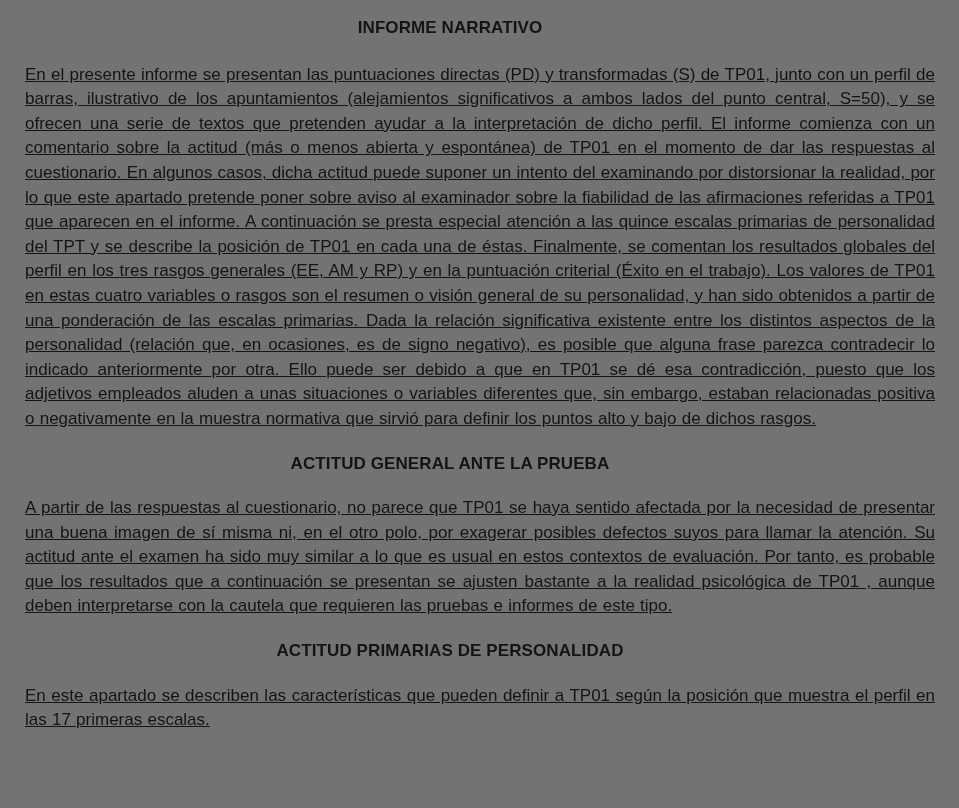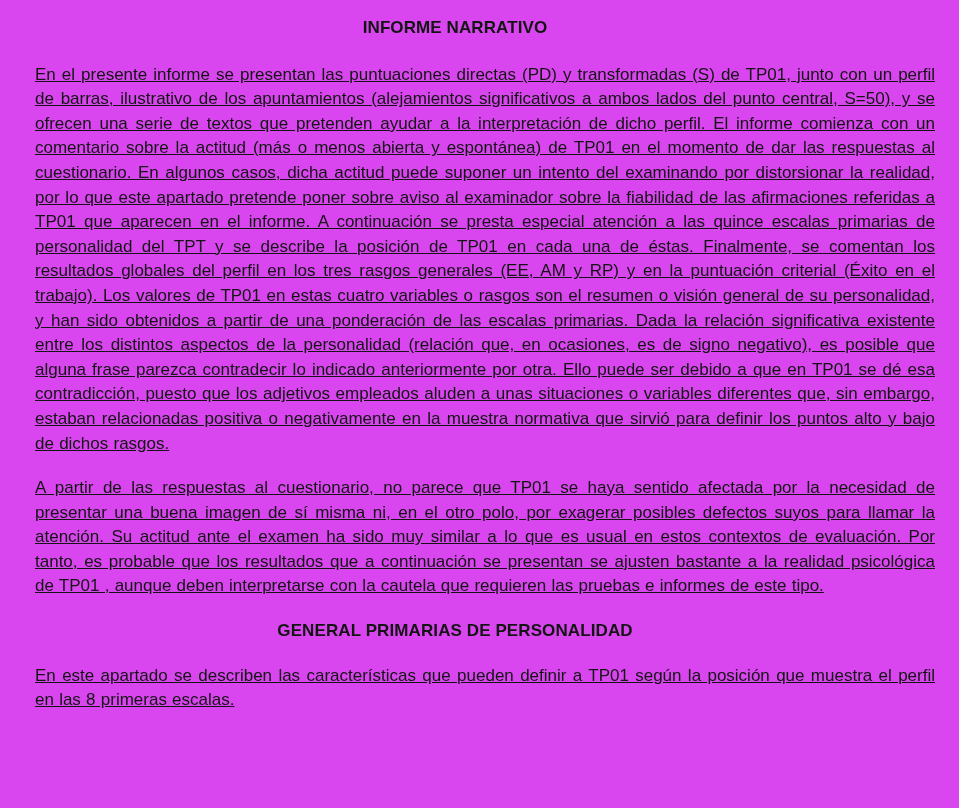--- a/index.html
+++ b/index.html
@@ -5,22 +5,22 @@
   html, body {
     margin: 0;
     padding: 0;
     background: #ffffff;
   }
   .page {
     position: relative;
     width: 959px;
     height: 808px;
     box-sizing: border-box;
-    background: #d946ef;
-    padding: 16px 24px 0 35px;
+    background: #737373;
+    padding: 16px 24px 0 25px;
     font-family: "Liberation Sans", "DejaVu Sans", sans-serif;
     font-size: 17px;
     line-height: 24.6px;
     color: #141414;
     overflow: hidden;
   }
   .doc-heading {
     font-weight: bold;
     text-align: center;
     margin: 0 60px 22px 0;   
@@ -41,20 +41,21 @@
 </style>
 </head>
 <body>
 
 <div class="page">
 
   <div class="doc-heading">INFORME NARRATIVO</div>
 
   <p class="doc-paragraph">En el presente informe se presentan las puntuaciones directas (PD) y transformadas (S) de TP01, junto con un perfil de barras, ilustrativo de los apuntamientos (alejamientos significativos a ambos lados del punto central, S=50), y se ofrecen una serie de textos que pretenden ayudar a la interpretación de dicho perfil. El informe comienza con un comentario sobre la actitud (más o menos abierta y espontánea) de TP01 en el momento de dar las respuestas al cuestionario. En algunos casos, dicha actitud puede suponer un intento del examinando por distorsionar la realidad, por lo que este apartado pretende poner sobre aviso al examinador sobre la fiabilidad de las afirmaciones referidas a TP01 que aparecen en el informe. A continuación se presta especial atención a las quince escalas primarias de personalidad del TPT y se describe la posición de TP01 en cada una de éstas. Finalmente, se comentan los resultados globales del perfil en los tres rasgos generales (EE, AM y RP) y en la puntuación criterial (Éxito en el trabajo). Los valores de TP01 en estas cuatro variables o rasgos son el resumen o visión general de su personalidad, y han sido obtenidos a partir de una ponderación de las escalas primarias. Dada la relación significativa existente entre los distintos aspectos de la personalidad (relación que, en ocasiones, es de signo negativo), es posible que alguna frase parezca contradecir lo indicado anteriormente por otra. Ello puede ser debido a que en TP01 se dé esa contradicción, puesto que los adjetivos empleados aluden a unas situaciones o variables diferentes que, sin embargo, estaban relacionadas positiva o negativamente en la muestra normativa que sirvió para definir los puntos alto y bajo de dichos rasgos.</p>
 
+  <div class="doc-heading mid">ACTITUD GENERAL ANTE LA PRUEBA</div>
 
   <p class="doc-paragraph">A partir de las respuestas al cuestionario, no parece que TP01 se haya sentido afectada por la necesidad de presentar una buena imagen de sí misma ni, en el otro polo, por exagerar posibles defectos suyos para llamar la atención. Su actitud ante el examen ha sido muy similar a lo que es usual en estos contextos de evaluación. Por tanto, es probable que los resultados que a continuación se presentan se ajusten bastante a la realidad psicológica de TP01 , aunque deben interpretarse con la cautela que requieren las pruebas e informes de este tipo.</p>
 
-  <div class="doc-heading mid">GENERAL PRIMARIAS DE PERSONALIDAD</div>
+  <div class="doc-heading mid">ACTITUD PRIMARIAS DE PERSONALIDAD</div>
 
-  <p class="doc-paragraph">En este apartado se describen las características que pueden definir a TP01 según la posición que muestra el perfil en las 8 primeras escalas.</p>
+  <p class="doc-paragraph">En este apartado se describen las características que pueden definir a TP01 según la posición que muestra el perfil en las 17 primeras escalas.</p>
 
 </div>
 
 </body></html>

